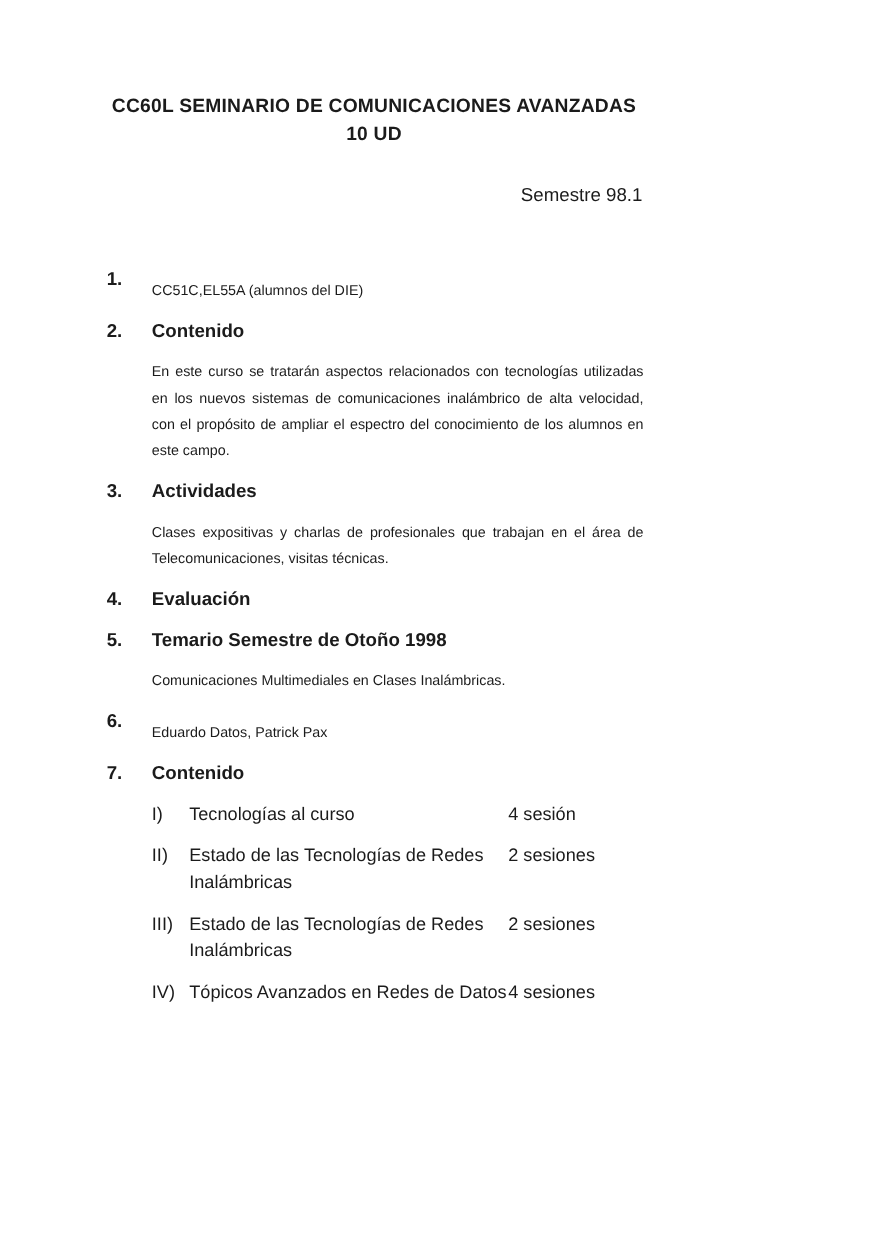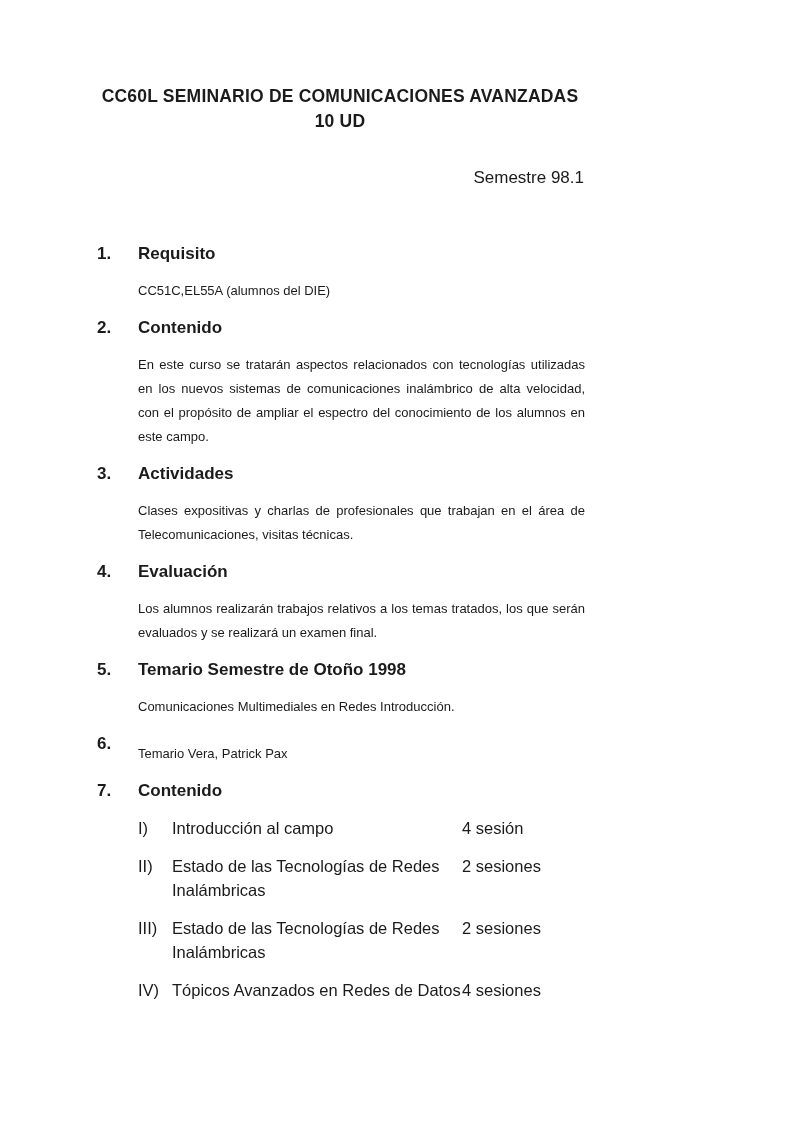--- a/index.html
+++ b/index.html
@@ -91,21 +91,20 @@
     <div>10 UD</div>
   </div>
 
   <div class="semester-line">Semestre 98.1</div>
 
   <div class="sections">
 
     <div class="section">
       <div class="sec-num">1.</div>
       <div class="sec-content">
-        <div class="sec-heading">Requisito</div>
         <p class="sec-text">CC51C,EL55A (alumnos del DIE)</p>
       </div>
     </div>
 
     <div class="section">
       <div class="sec-num">2.</div>
       <div class="sec-content">
         <div class="sec-heading">Contenido</div>
         <p class="sec-text justify">En este curso  se tratarán aspectos relacionados con tecnologías utilizadas en los nuevos sistemas de comunicaciones inalámbrico de alta velocidad, con el propósito de ampliar el espectro del conocimiento de los alumnos en este campo.</p>
       </div>
@@ -116,47 +115,46 @@
       <div class="sec-content">
         <div class="sec-heading">Actividades</div>
         <p class="sec-text justify">Clases expositivas y charlas de profesionales que trabajan en el área de Telecomunicaciones, visitas técnicas.</p>
       </div>
     </div>
 
     <div class="section">
       <div class="sec-num">4.</div>
       <div class="sec-content">
         <div class="sec-heading">Evaluación</div>
-        <p class="sec-text justify">Los alumnos realizarán trabajos relativos a los temas tratados, los que serán evaluados y se realizará un examen final.</p>
       </div>
     </div>
 
     <div class="section">
       <div class="sec-num">5.</div>
       <div class="sec-content">
         <div class="sec-heading">Temario Semestre de Otoño 1998</div>
-        <p class="sec-text">Comunicaciones Multimediales en Redes Introducción.</p>
+        <p class="sec-text">Comunicaciones Multimediales en Clases Inalámbricas.</p>
       </div>
     </div>
 
     <div class="section">
       <div class="sec-num">6.</div>
       <div class="sec-content">
-        <p class="sec-text">Temario Vera, Patrick Pax</p>
+        <p class="sec-text">Eduardo Datos, Patrick Pax</p>
       </div>
     </div>
 
     <div class="section">
       <div class="sec-num">7.</div>
       <div class="sec-content">
         <div class="sec-heading">Contenido</div>
 
         <div class="topic-row">
           <span class="topic-numeral">I)</span>
-          <span class="topic-name">Introducción al campo</span>
+          <span class="topic-name">Tecnologías al curso</span>
           <span class="topic-sessions">4 sesión</span>
         </div>
 
         <div class="topic-row">
           <span class="topic-numeral">II)</span>
           <span class="topic-name">Estado de las Tecnologías de Redes Inalámbricas</span>
           <span class="topic-sessions">2 sesiones</span>
         </div>
 
         <div class="topic-row">

